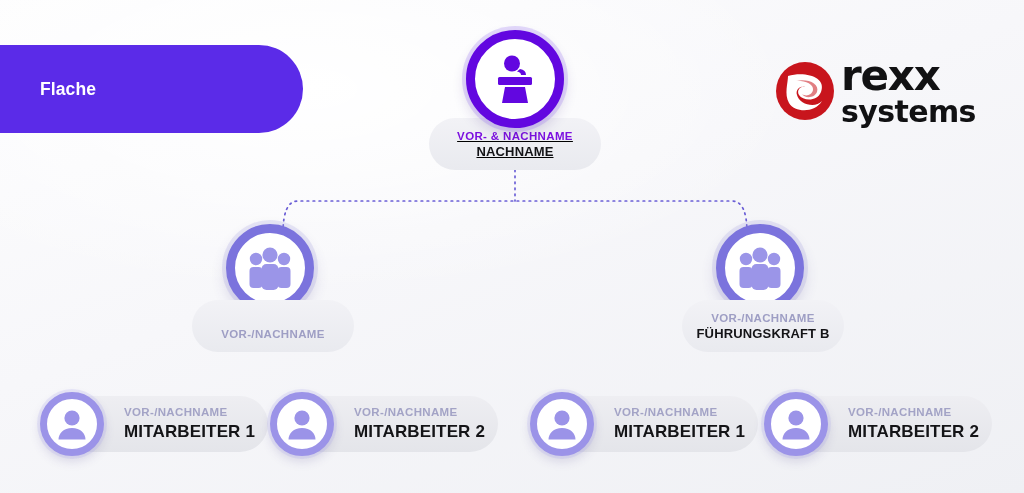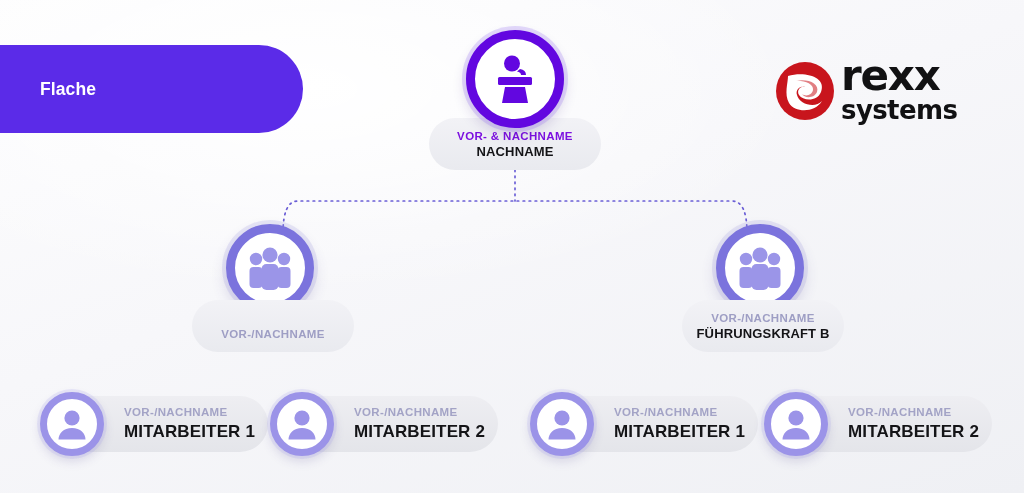--- a/index.html
+++ b/index.html
@@ -50,21 +50,21 @@
     position:absolute; left:66px; top:-2px;
     display:flex; flex-direction:column;
     align-items:flex-start;
   }
   #logo .w-rexx {
     font-size:42px; font-weight:bold; color:#111113;
     letter-spacing:-1.2px; line-height:.98;
     font-family:"DejaVu Sans", sans-serif;
   }
   #logo .w-sys {
-    font-size:26px; font-weight:bold; color:#111113;
+    font-size:30px; font-weight:bold; color:#111113;
     letter-spacing:-.6px; line-height:1;
     margin-top:1px;
     font-family:"DejaVu Sans", sans-serif;
   }
 
   
   #connectors { position:absolute; left:0; top:0; width:1024px; height:493px; pointer-events:none; }
 
   
   .vpill {
@@ -81,21 +81,21 @@
     line-height:1.35;
   }
   .vpill .role {
     font-size:13px; font-weight:bold;
     color:#141417; letter-spacing:.15px;
     white-space:nowrap; line-height:1.3;
   }
 
   
   #director-pill {
-    left:429px; top:118px; width:172px; height:52px;
+    left:429px; top:118px; width:172px; height:52px;text-decoration:underline;
   }
   #director-pill .name { color:#7c10e0; }
 
   #director-circle {
     position:absolute; left:466px; top:30px;
     width:98px; height:98px; border-radius:50%;
     background:#ffffff;
     border:9px solid #6207e0;
     box-shadow:0 0 0 4px rgba(150,110,245,.25), 0 6px 14px rgba(60,30,130,.20);
     display:flex; align-items:center; justify-content:center;

